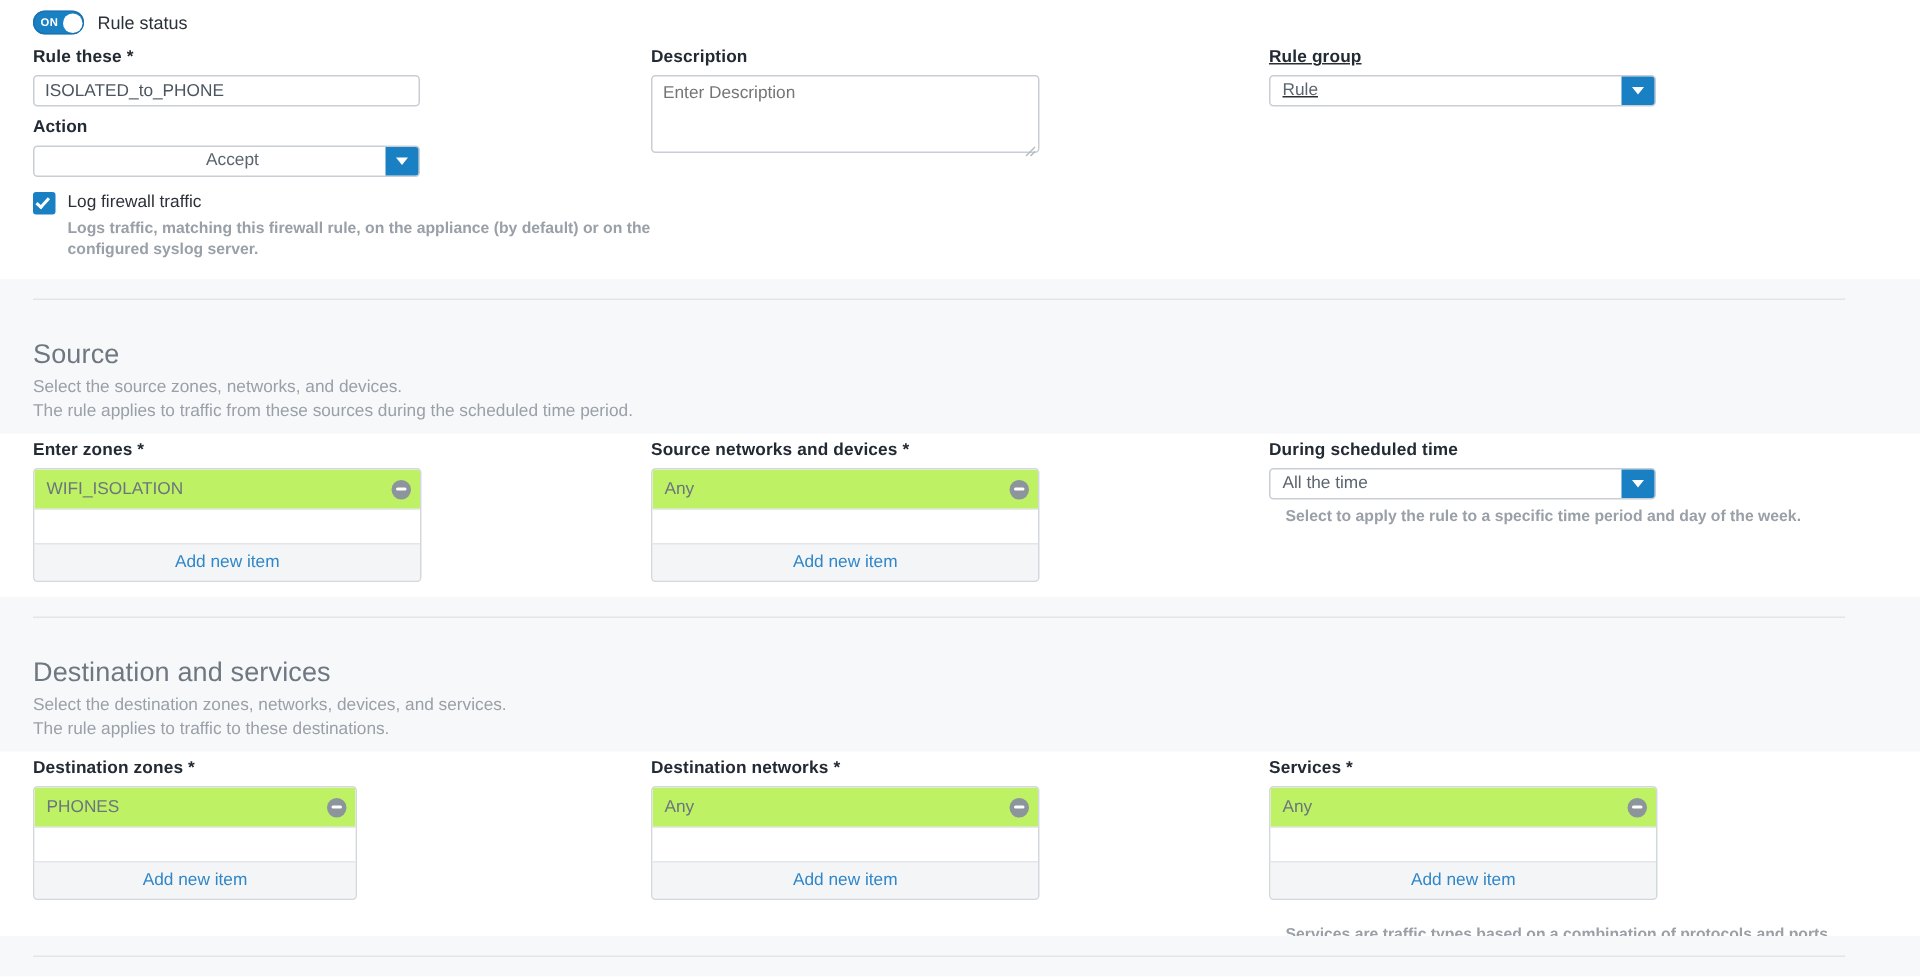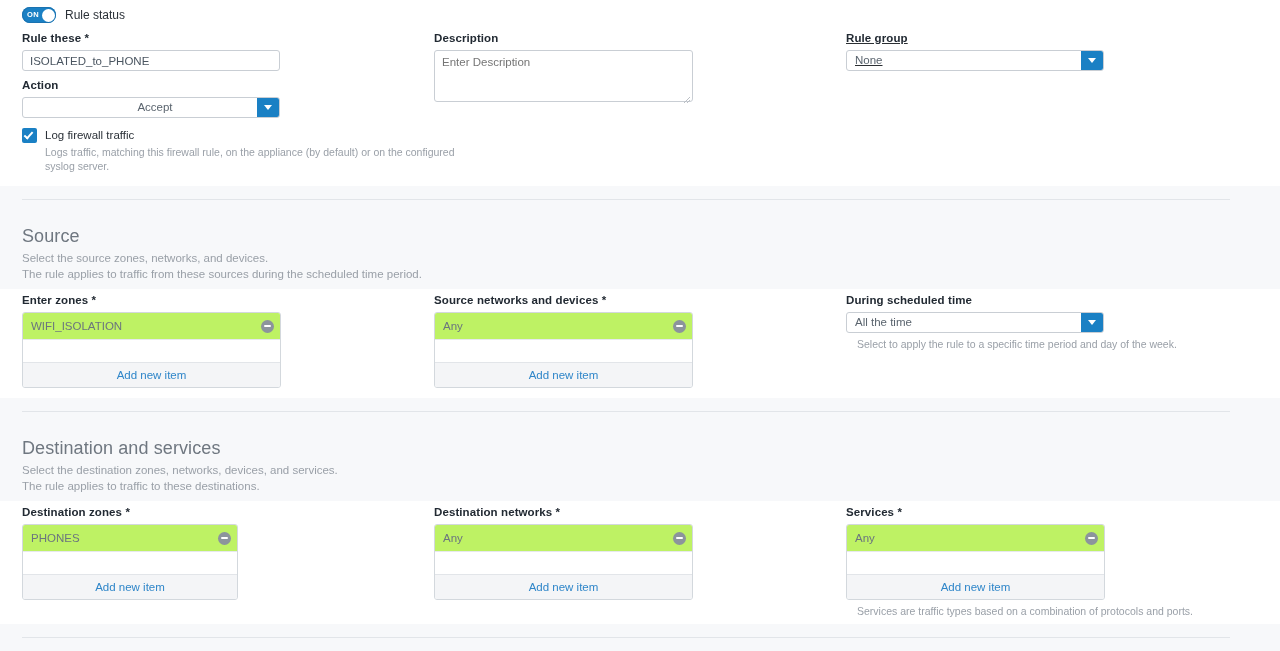--- a/index.html
+++ b/index.html
@@ -19,20 +19,21 @@
     font-weight: bold;
     color: #222a33;
     letter-spacing: .1px;
     margin-bottom: 5px;
     line-height: 13px;
   }
   .hint {
     font-size: 10.5px;
     color: #9aa0a8;
     line-height: 14px;
+    font-weight: bold;
   }
 
   
   .top { position: relative; padding: 0; }
 
   .rule-status-row {
     position: absolute; left: 22px; top: 7px;
     display: flex; align-items: center; gap: 9px;
   }
   .toggle {
@@ -211,21 +212,21 @@
         <textarea class="textarea" placeholder="Enter Description" style=""></textarea>
         <svg class="grip" viewBox="0 0 9 9">
           <path d="M8 2 L2 8 M8 5 L5 8" stroke="#b4b9bf" stroke-width="0.9" fill="none"></path>
         </svg>
       </div>
     </div>
 
     <div class="col3" style="top:32px;text-decoration:underline;">
       <div class="lbl">Rule group</div>
       <div class="select" style="width:258px;">
-        <span class="sel-val">None</span>
+        <span class="sel-val">Rule</span>
         <span class="arrow-btn">
             <span class="caret"></span>
           </span>
       </div>
     </div>
   </div>
 
   <div class="band" style="top:186px; height:103px;"></div>
   <div class="divider" style="top:199px;"></div>
 
@@ -306,19 +307,19 @@
   <div class="col3" style="top:506px;">
     <div class="lbl">Services *</div>
     <div class="listbox" style="width:259px;">
       <div class="item">
         <span class="txt">Any</span>
         <span class="minus-icon"></span>
       </div>
       <div class="blank"></div>
       <div class="addnew">Add new item</div>
     </div>
-    <div class="hint" style="margin-top:4px; margin-left:11px;">Services are traffic types based on a combination of protocols and ports.</div>
+    <div class="hint" style="margin-top:16px; margin-left:11px;">Services are traffic types based on a combination of protocols and ports.</div>
   </div>
 
   <div class="band" style="top:624px; height:27px;"></div>
   <div class="divider" style="top:637px;"></div>
 
 </div>
 
 </body></html>

